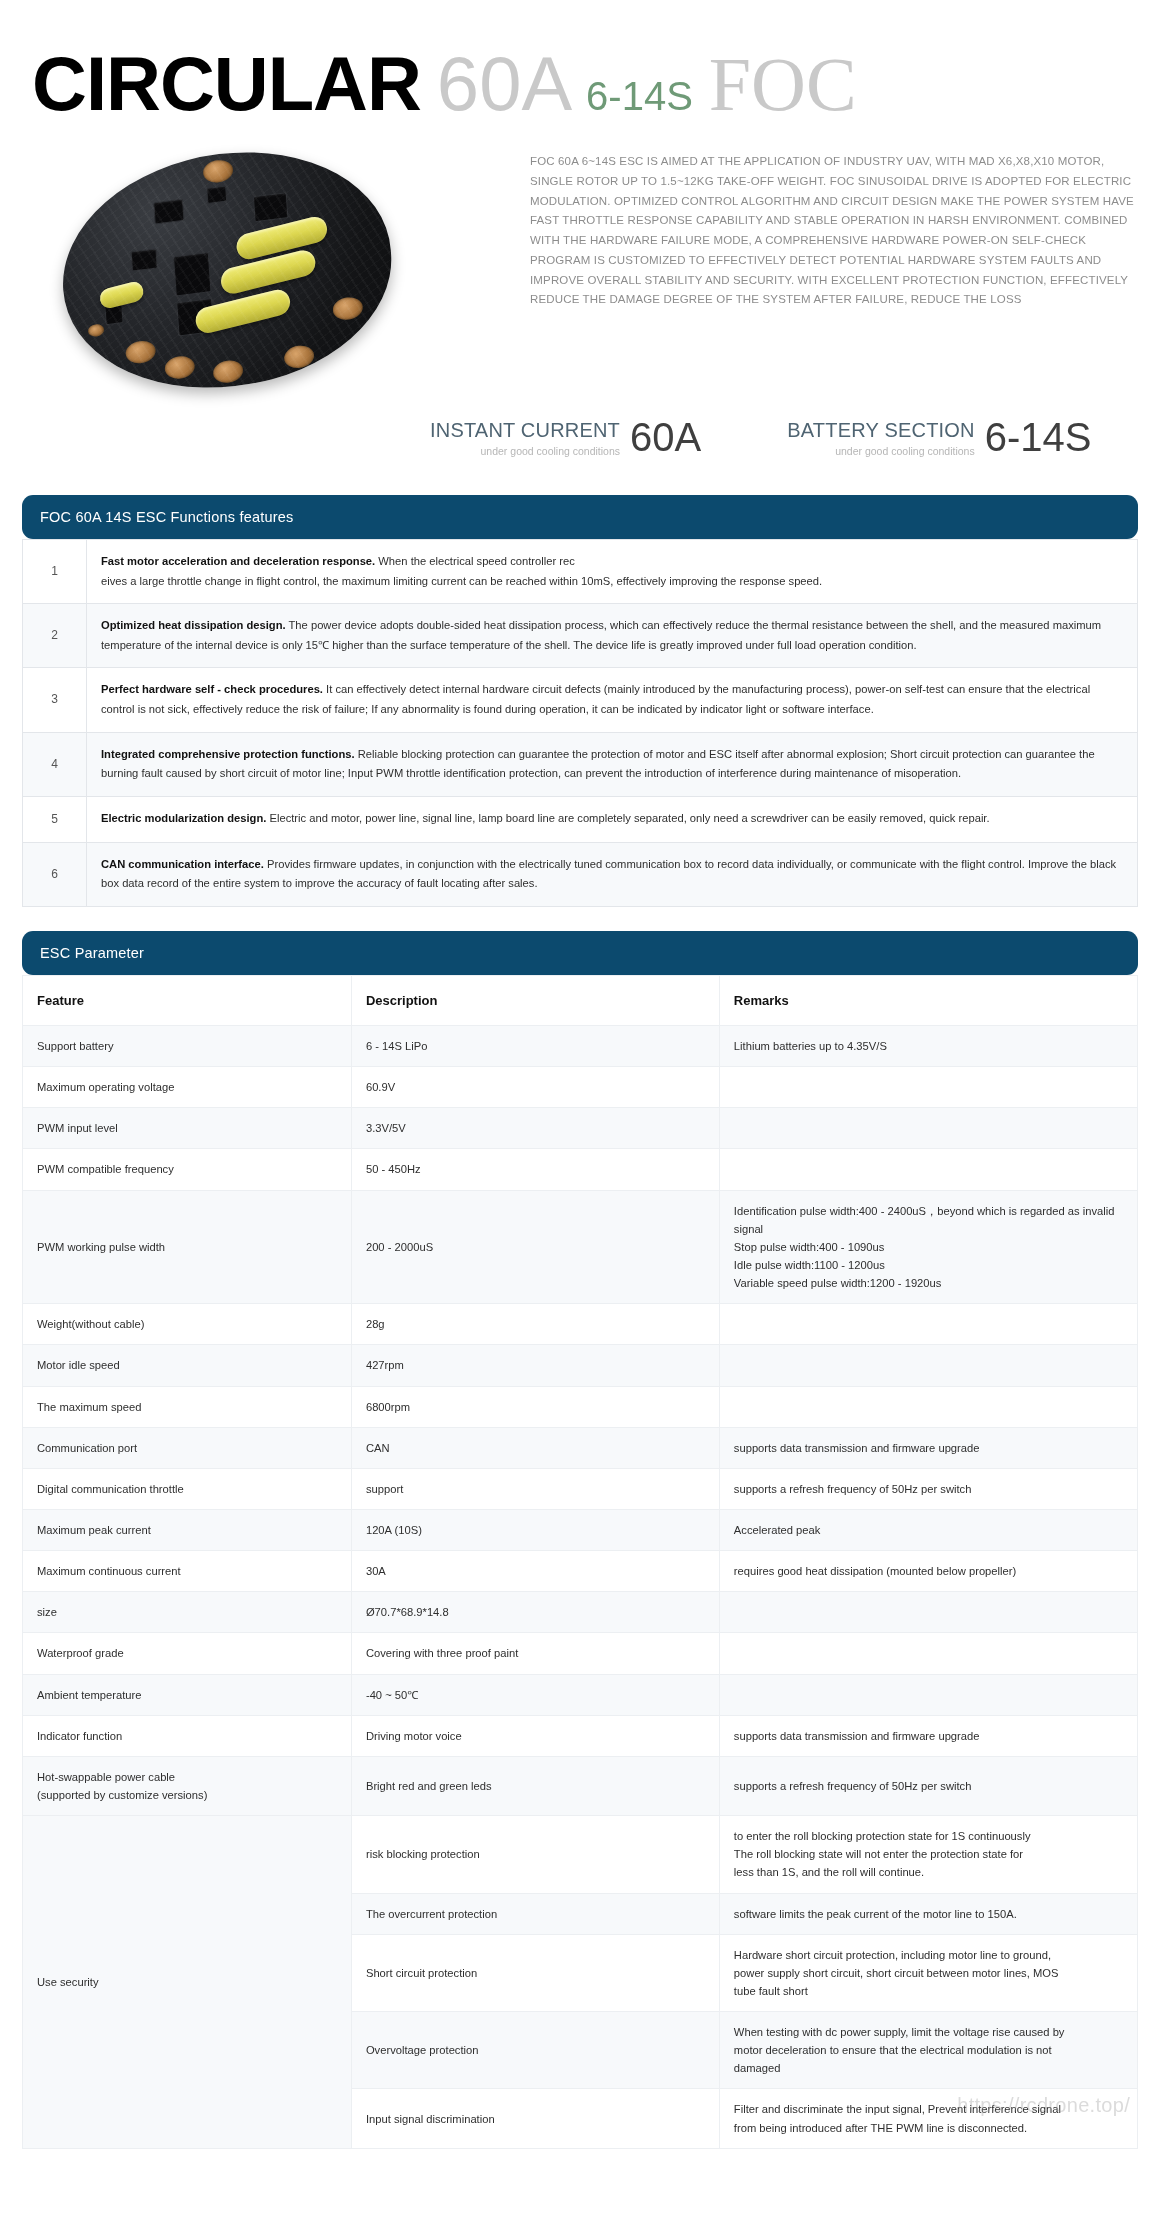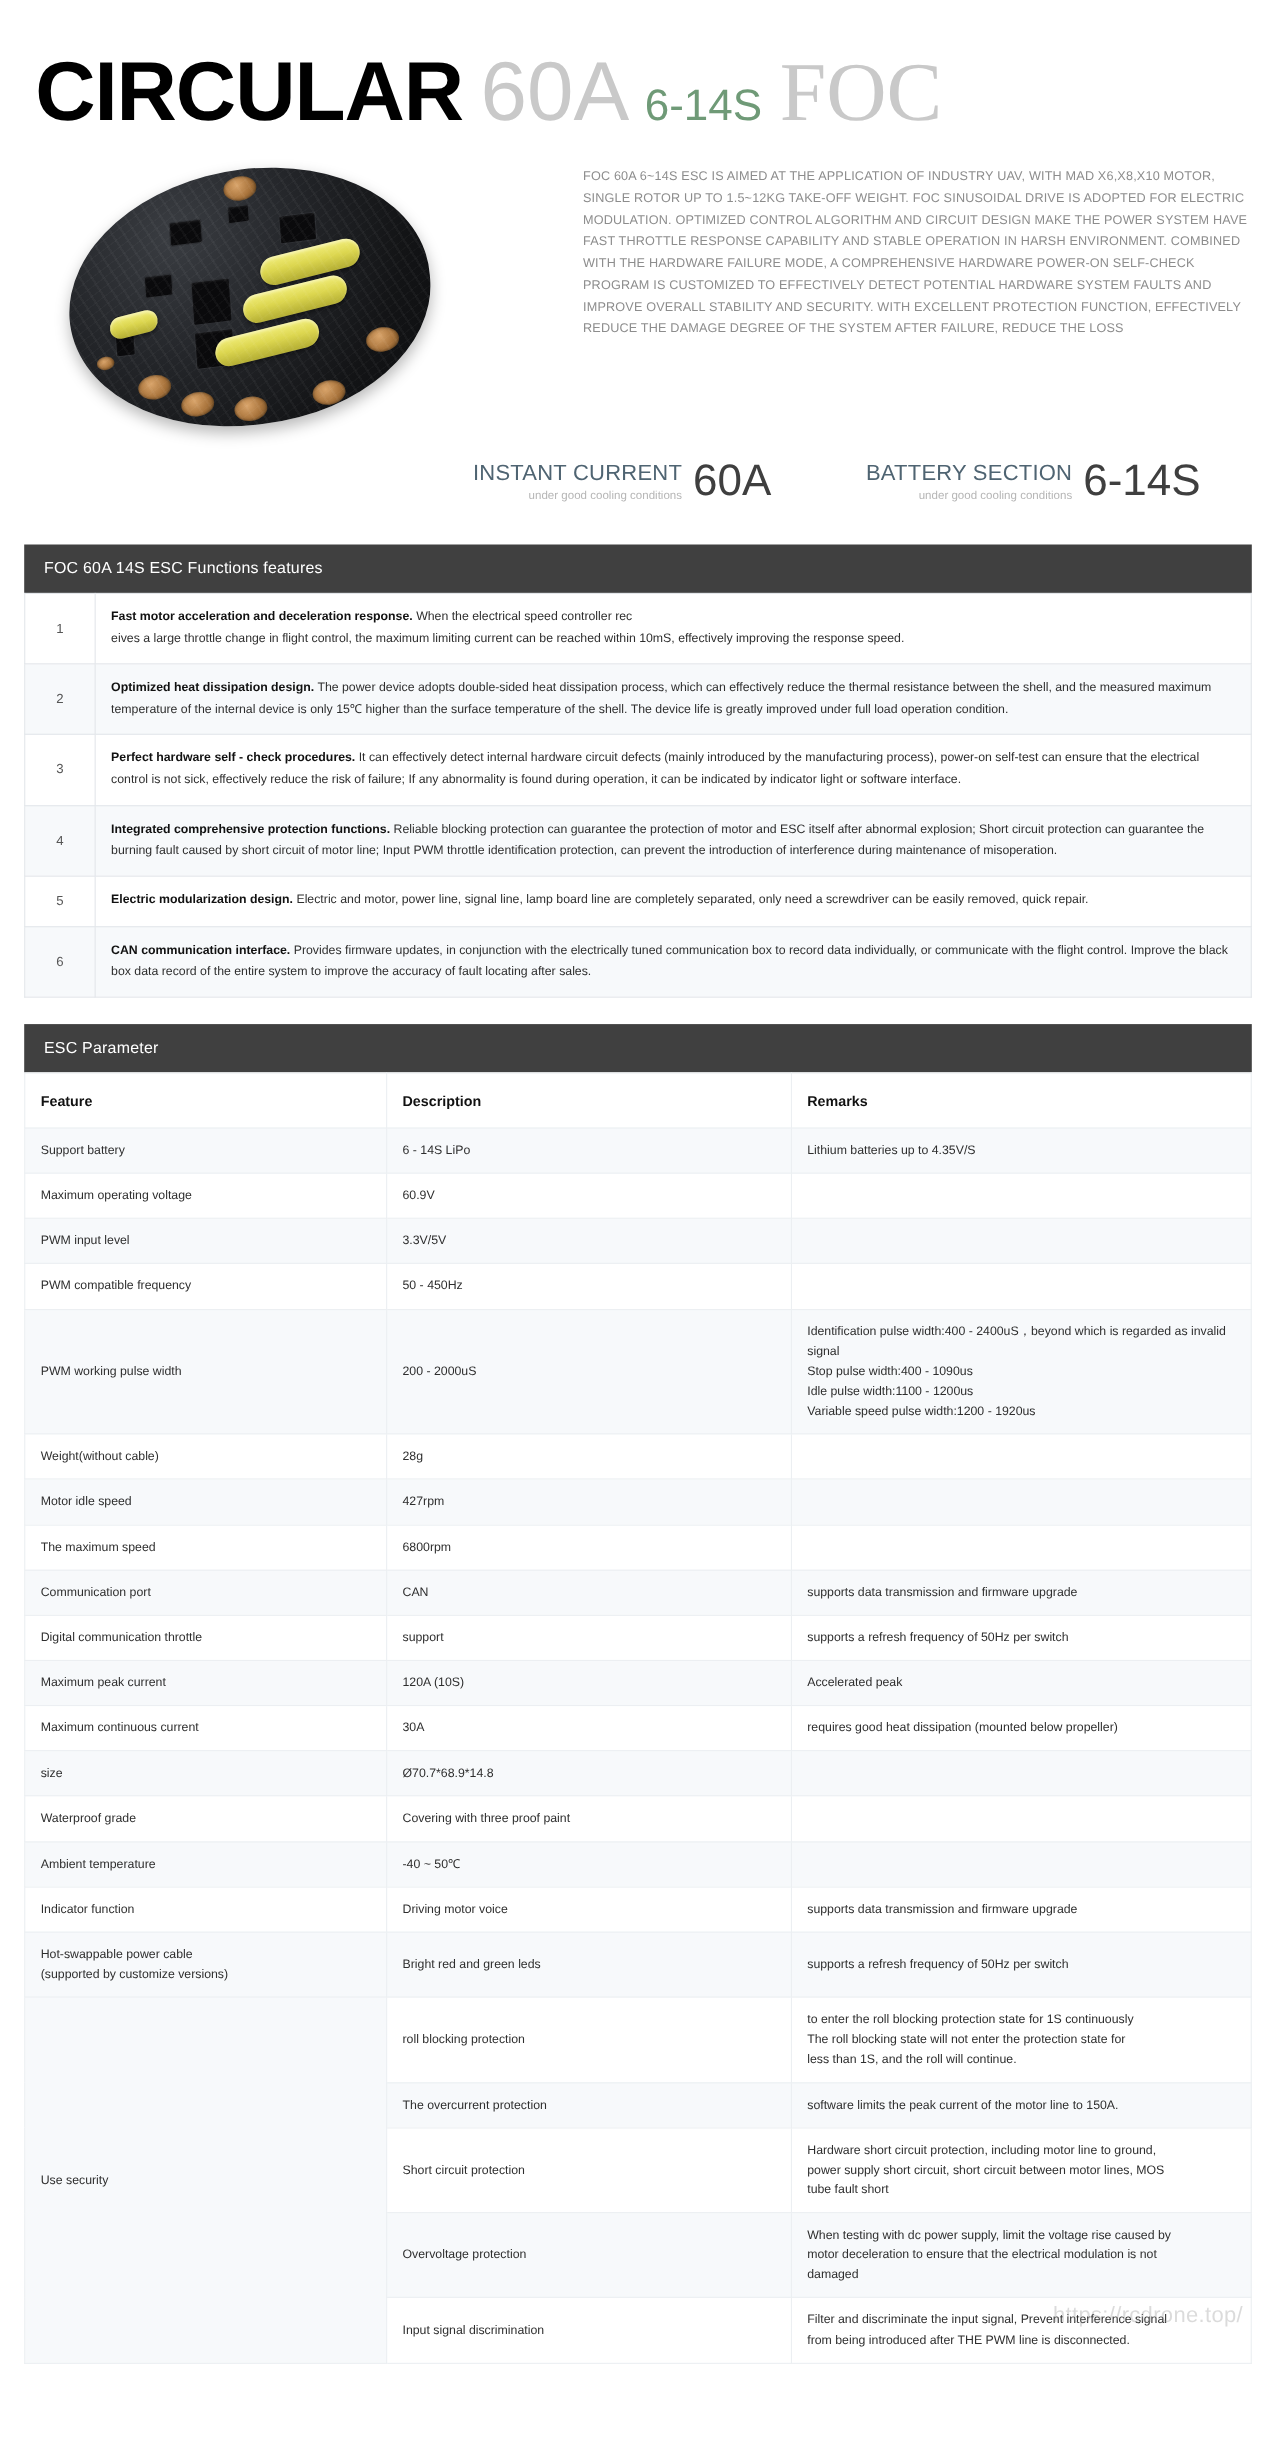--- a/index.html
+++ b/index.html
@@ -144,25 +144,26 @@
 
   
   .section {
     margin: 0 22px;
     position: relative;
   }
   .sec-features { margin-top: 38px; }
   .sec-params   { margin-top: 24px; }
 
   .banner {
-    background: #404040;
+    background: #0c4a6e;
     color: #ffffff;
     font-size: 14.5px;
     padding: 14px 18px;
     letter-spacing: .2px;
+    border-radius: 11px;
   }
 
   
   table {
     width: 100%;
     border-collapse: collapse;
     table-layout: fixed;
   }
   .tbl-features td {
     border: 1px solid #e3e6ea;
@@ -414,21 +415,21 @@
           <td class="col-remarks ml">supports data transmission and firmware upgrade</td>
         </tr>
         <tr>
           <td class="col-feature ml">Hot-swappable power cable
  (supported by customize versions)</td>
           <td class="col-desc ml">Bright red and green leds</td>
           <td class="col-remarks ml">supports a refresh frequency of 50Hz per switch</td>
         </tr>
         <tr>
           <td class="col-feature merged" rowspan="5">Use security</td>
-          <td class="col-desc ml">roll blocking protection</td>
+          <td class="col-desc ml">risk blocking protection</td>
           <td class="col-remarks ml">to enter the roll blocking protection state for 1S continuously
 The roll blocking state will not enter the protection state for
 less than 1S, and the roll will continue.</td>
         </tr>
         <tr>
           <td class="col-desc ml">The overcurrent protection</td>
           <td class="col-remarks ml">software limits the peak current of the motor line to 150A.</td>
         </tr>
         <tr>
           <td class="col-desc ml">Short circuit protection</td>

